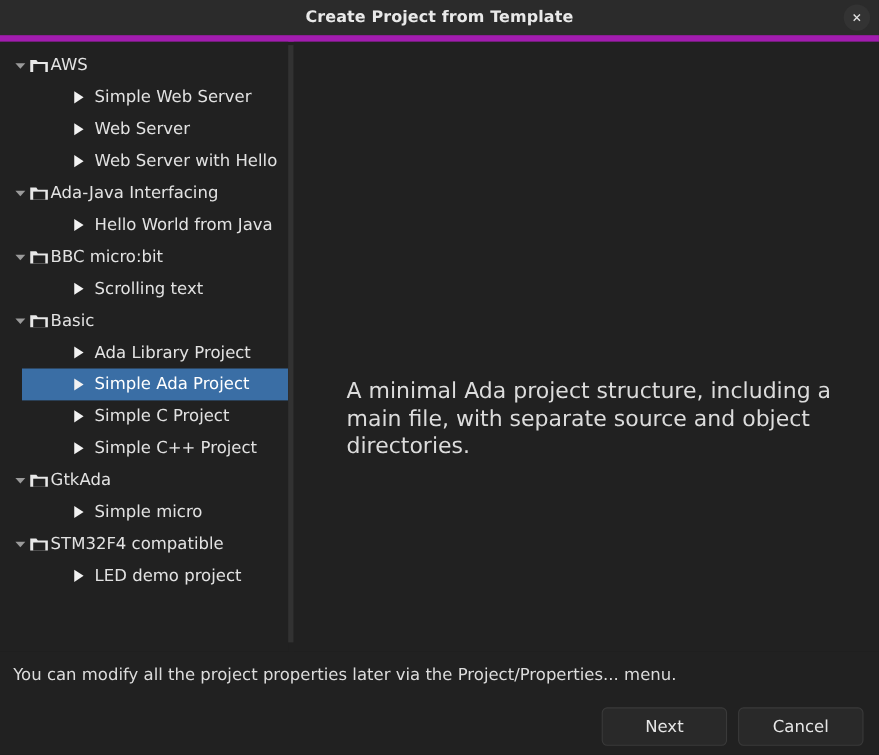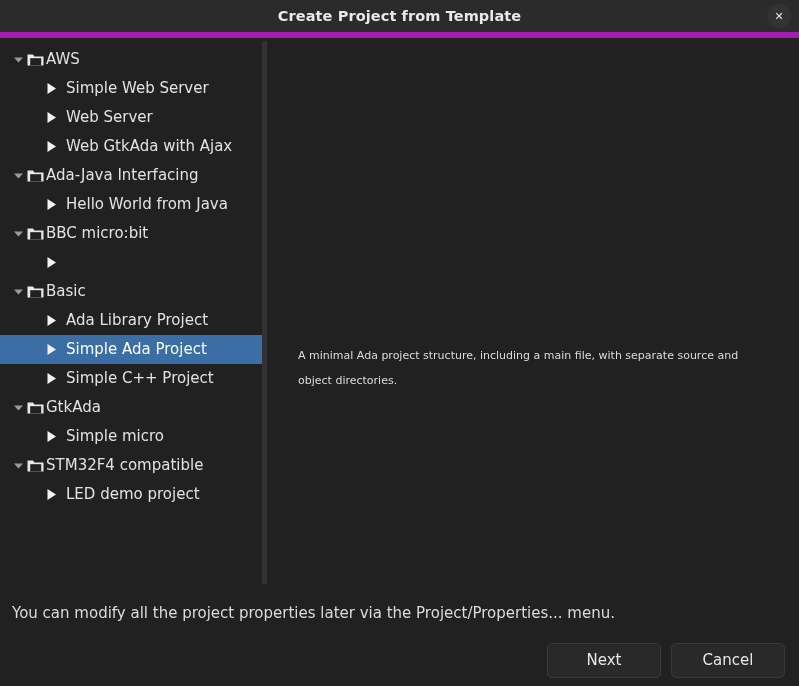--- a/index.html
+++ b/index.html
@@ -87,37 +87,37 @@
 
   .desc-pane {
     flex: 1 1 auto;
     background: #212121;
     position: relative;
     padding: 0 30px;
   }
   .desc-text {
     position: absolute;
     top: 305px;
-    left: 31px;
+    left: 48px;
     right: 26px;
-    font-size: 11px;
+    font-size: 20px;
     line-height: 25px;
     color: #dcdcdc;
   }
 
   
   .tree-row {
     height: 29px;
     display: flex;
     align-items: center;
     white-space: nowrap;
     cursor: default;
     padding-left: 10px;
   }
-  .tree-row.child { padding-left: 46px; }
+  .tree-row.child { padding-left: 46px; margin-left: 20px; }
   .tree-row.selected { background: #3a6ea5; }
 
   .expander {
     width: 16px;
     height: 29px;
     display: flex;
     align-items: center;
     justify-content: center;
     flex: 0 0 16px;
   }
@@ -232,21 +232,21 @@
             </svg>
           </span>
           <span class="tree-label">Web Server</span>
         </div>
         <div class="tree-row child">
           <span class="leaf-arrow">
             <svg width="11" height="13" viewBox="0 0 11 13">
               <polygon points="1.5,1 10,6.5 1.5,12" fill="#f2f2f2"></polygon>
             </svg>
           </span>
-          <span class="tree-label">Web GtkAda with Ajax</span>
+          <span class="tree-label">Web Server with Hello</span>
         </div>
         <div class="tree-row">
           <span class="expander">
             <svg width="11" height="11" viewBox="0 0 11 11">
               <polygon points="1,3.5 10,3.5 5.5,8.5" fill="#9a9a9a"></polygon>
             </svg>
           </span>
           <span class="folder-icon">
             <svg width="17" height="14" viewBox="0 0 17 14">
               <path d="M0.5 1.5 L6 1.5 L7.4 3.4 L16.5 3.4 L16.5 12.5 L0.5 12.5 Z" fill="#e8e8e8"></path>
@@ -276,20 +276,21 @@
             </svg>
           </span>
           <span class="tree-label">BBC micro:bit</span>
         </div>
         <div class="tree-row child">
           <span class="leaf-arrow">
             <svg width="11" height="13" viewBox="0 0 11 13">
               <polygon points="1.5,1 10,6.5 1.5,12" fill="#f2f2f2"></polygon>
             </svg>
           </span>
+          <span class="tree-label">Scrolling text</span>
         </div>
         <div class="tree-row">
           <span class="expander">
             <svg width="11" height="11" viewBox="0 0 11 11">
               <polygon points="1,3.5 10,3.5 5.5,8.5" fill="#9a9a9a"></polygon>
             </svg>
           </span>
           <span class="folder-icon">
             <svg width="17" height="14" viewBox="0 0 17 14">
               <path d="M0.5 1.5 L6 1.5 L7.4 3.4 L16.5 3.4 L16.5 12.5 L0.5 12.5 Z" fill="#e8e8e8"></path>
@@ -306,20 +307,28 @@
           </span>
           <span class="tree-label">Ada Library Project</span>
         </div>
         <div class="tree-row child selected">
           <span class="leaf-arrow">
             <svg width="11" height="13" viewBox="0 0 11 13">
               <polygon points="1.5,1 10,6.5 1.5,12" fill="#f2f2f2"></polygon>
             </svg>
           </span>
           <span class="tree-label">Simple Ada Project</span>
+        </div>
+        <div class="tree-row child">
+          <span class="leaf-arrow">
+            <svg width="11" height="13" viewBox="0 0 11 13">
+              <polygon points="1.5,1 10,6.5 1.5,12" fill="#f2f2f2"></polygon>
+            </svg>
+          </span>
+          <span class="tree-label">Simple C Project</span>
         </div>
         <div class="tree-row child">
           <span class="leaf-arrow">
             <svg width="11" height="13" viewBox="0 0 11 13">
               <polygon points="1.5,1 10,6.5 1.5,12" fill="#f2f2f2"></polygon>
             </svg>
           </span>
           <span class="tree-label">Simple C++ Project</span>
         </div>
         <div class="tree-row">

